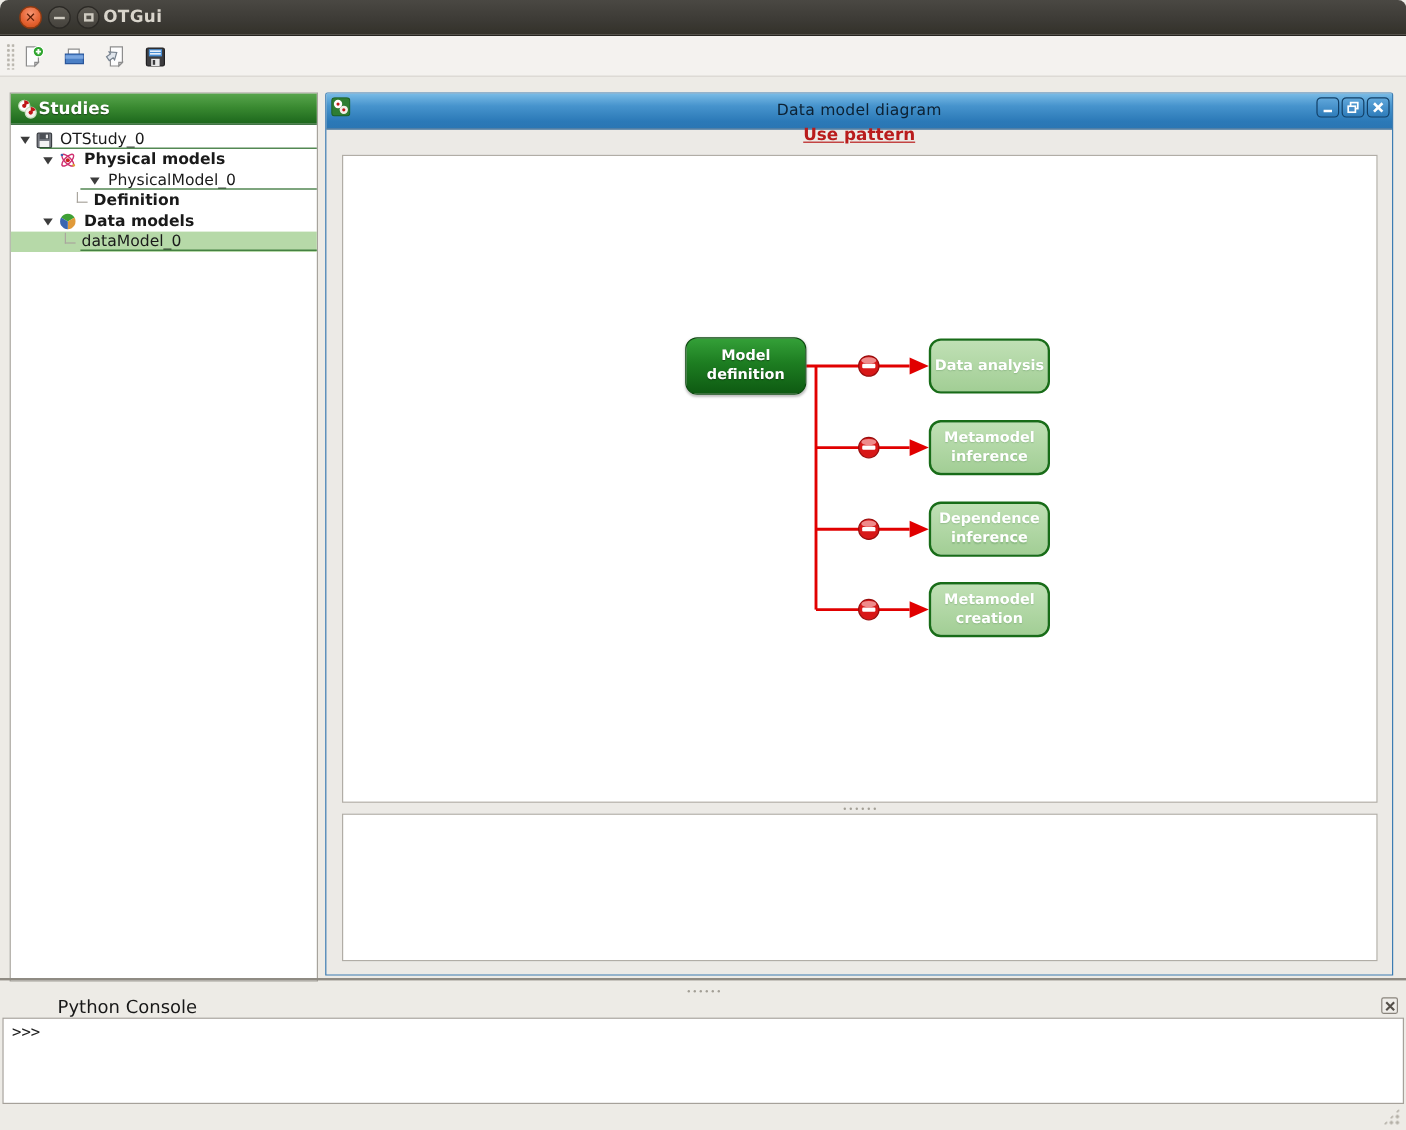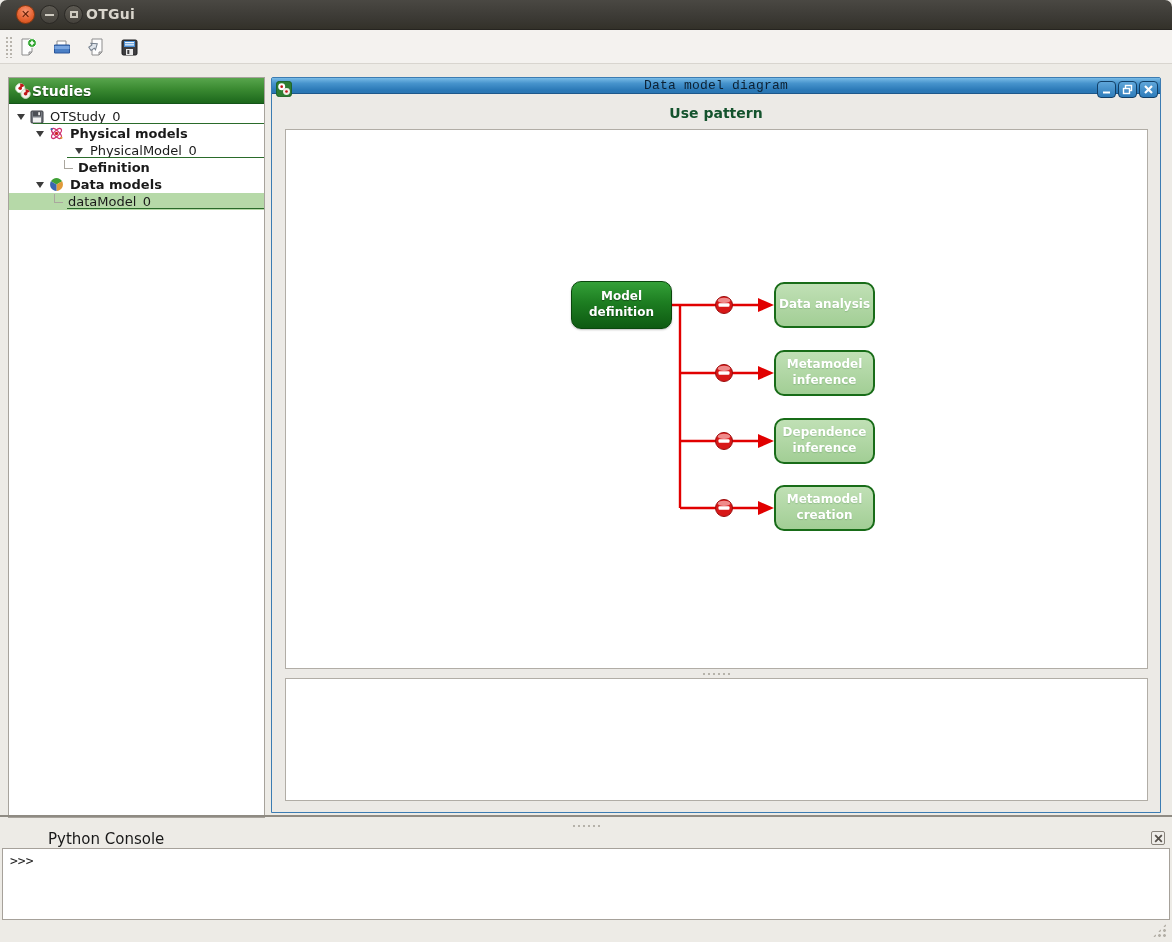--- a/index.html
+++ b/index.html
@@ -73,38 +73,38 @@
     margin:-6px 3px 0 0; flex:0 0 auto;
   }
   .ticon { margin-right:4px; flex:0 0 auto; display:block; }
   .uline { position:absolute; right:0; bottom:1px; height:1px; background:#2a6b2a; }
   
   .mdi {
     position:absolute; left:271px; top:77px; width:890px; height:736px;
     background:#eceae6; border:1px solid #3c7cb2; border-radius:2px 2px 0 0;
   }
   .mdi-titlebar {
-    position:absolute; left:0; top:0; width:100%; height:16px;
+    position:absolute; left:0; top:0; width:100%; height:30px;
     background:linear-gradient(#79bbe6,#4794cd 35%,#2b79b7 80%,#2a76b3);
-    border-bottom:1px solid #1d588b; display:flex; align-items:center;font-family:Liberation Mono, monospace;
+    border-bottom:1px solid #1d588b; display:flex; align-items:center;
   }
   .mdi-title {
     position:absolute; left:0; width:100%; text-align:center;
     font-size:13px; color:#0c2133; letter-spacing:0.2px;
   }
   .mdi-icon { position:absolute; left:4px; top:3px; }
   .mdi-btn {
     position:absolute; top:3px; width:19px; height:17px; border-radius:4px;
     background:linear-gradient(#5fa6da,#2e7cba); border:1px solid #123f66;
     display:flex; align-items:center; justify-content:center;
   }
   .mdi-btn.mmin { right:44px; } .mdi-btn.mrest { right:23px; } .mdi-btn.mclose { right:2px; }
   .use-pattern {
     position:absolute; left:0; top:27px; width:100%; text-align:center;
-    font-weight:bold; font-size:14px; color:#14532d;
+    font-weight:bold; font-size:14px; color:#b91c1c;text-decoration:underline;
   }
   .diagram-area {
     position:absolute; left:13px; top:51px; width:863px; height:540px;
     background:#fff; border:1px solid #b1ada6;
   }
   .mdi-splitter {
     position:absolute; left:13px; top:591px; width:863px; height:9px;
     display:flex; align-items:center; justify-content:center;
   }
   .lower-area {

